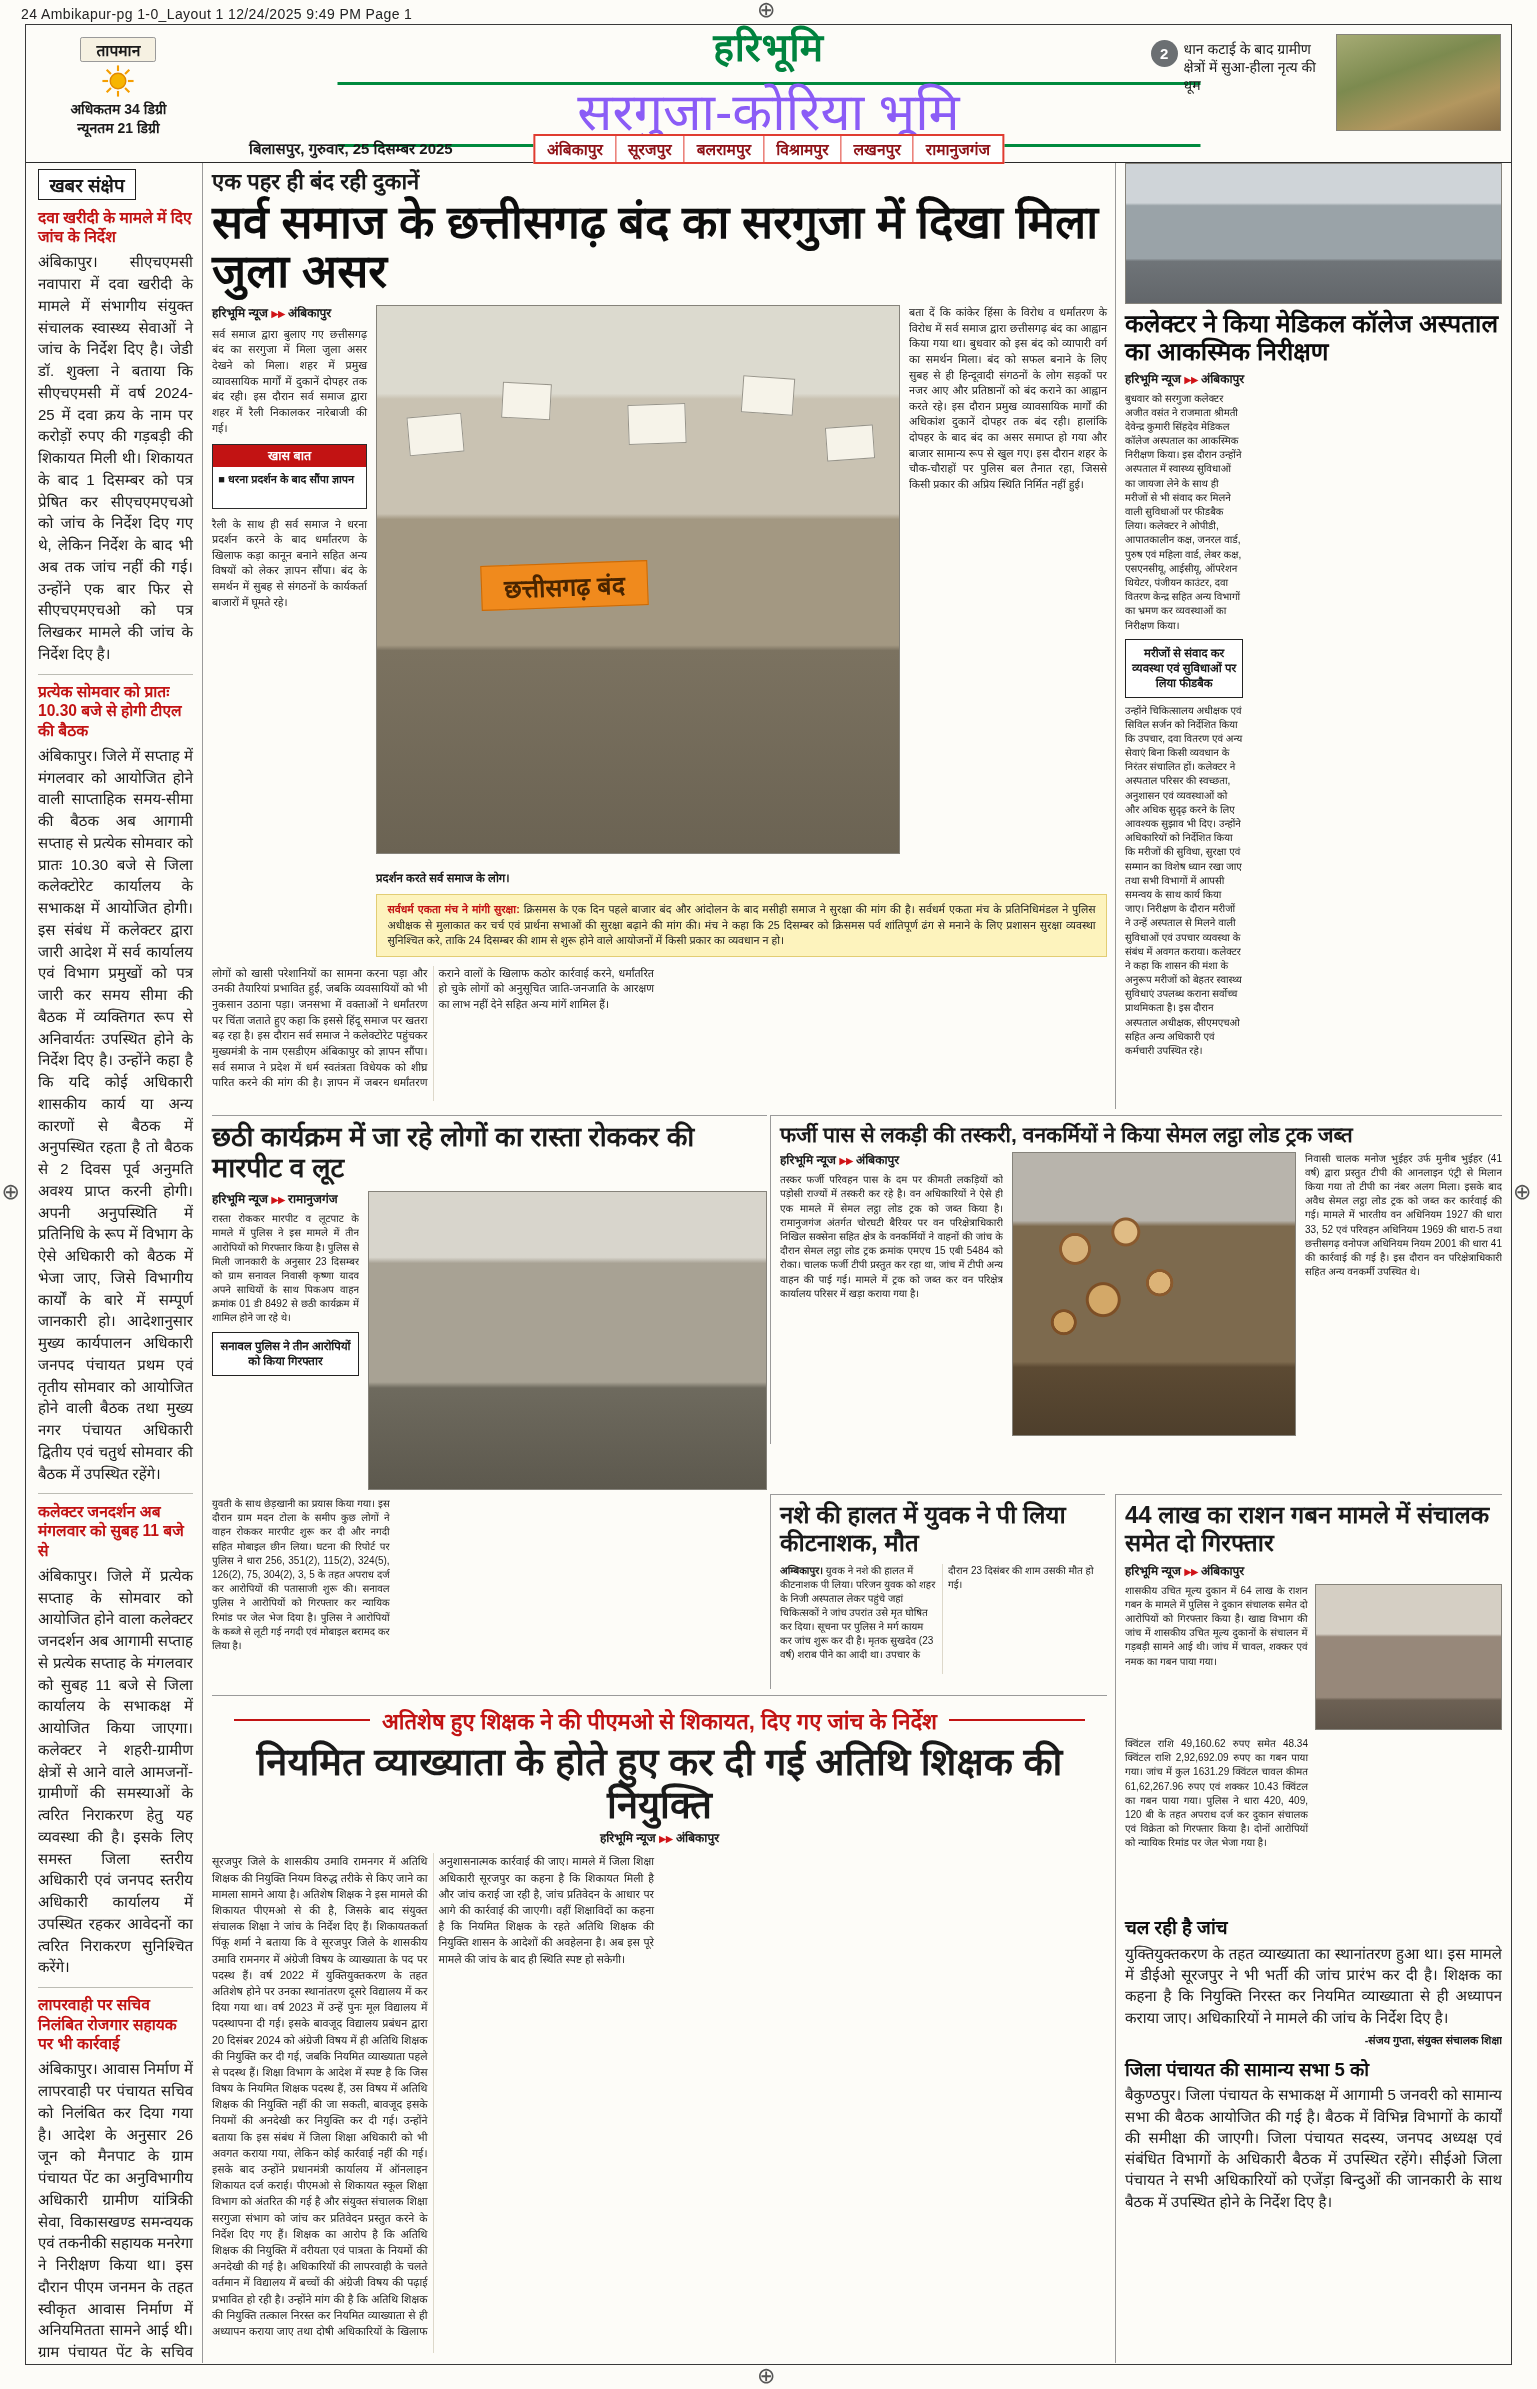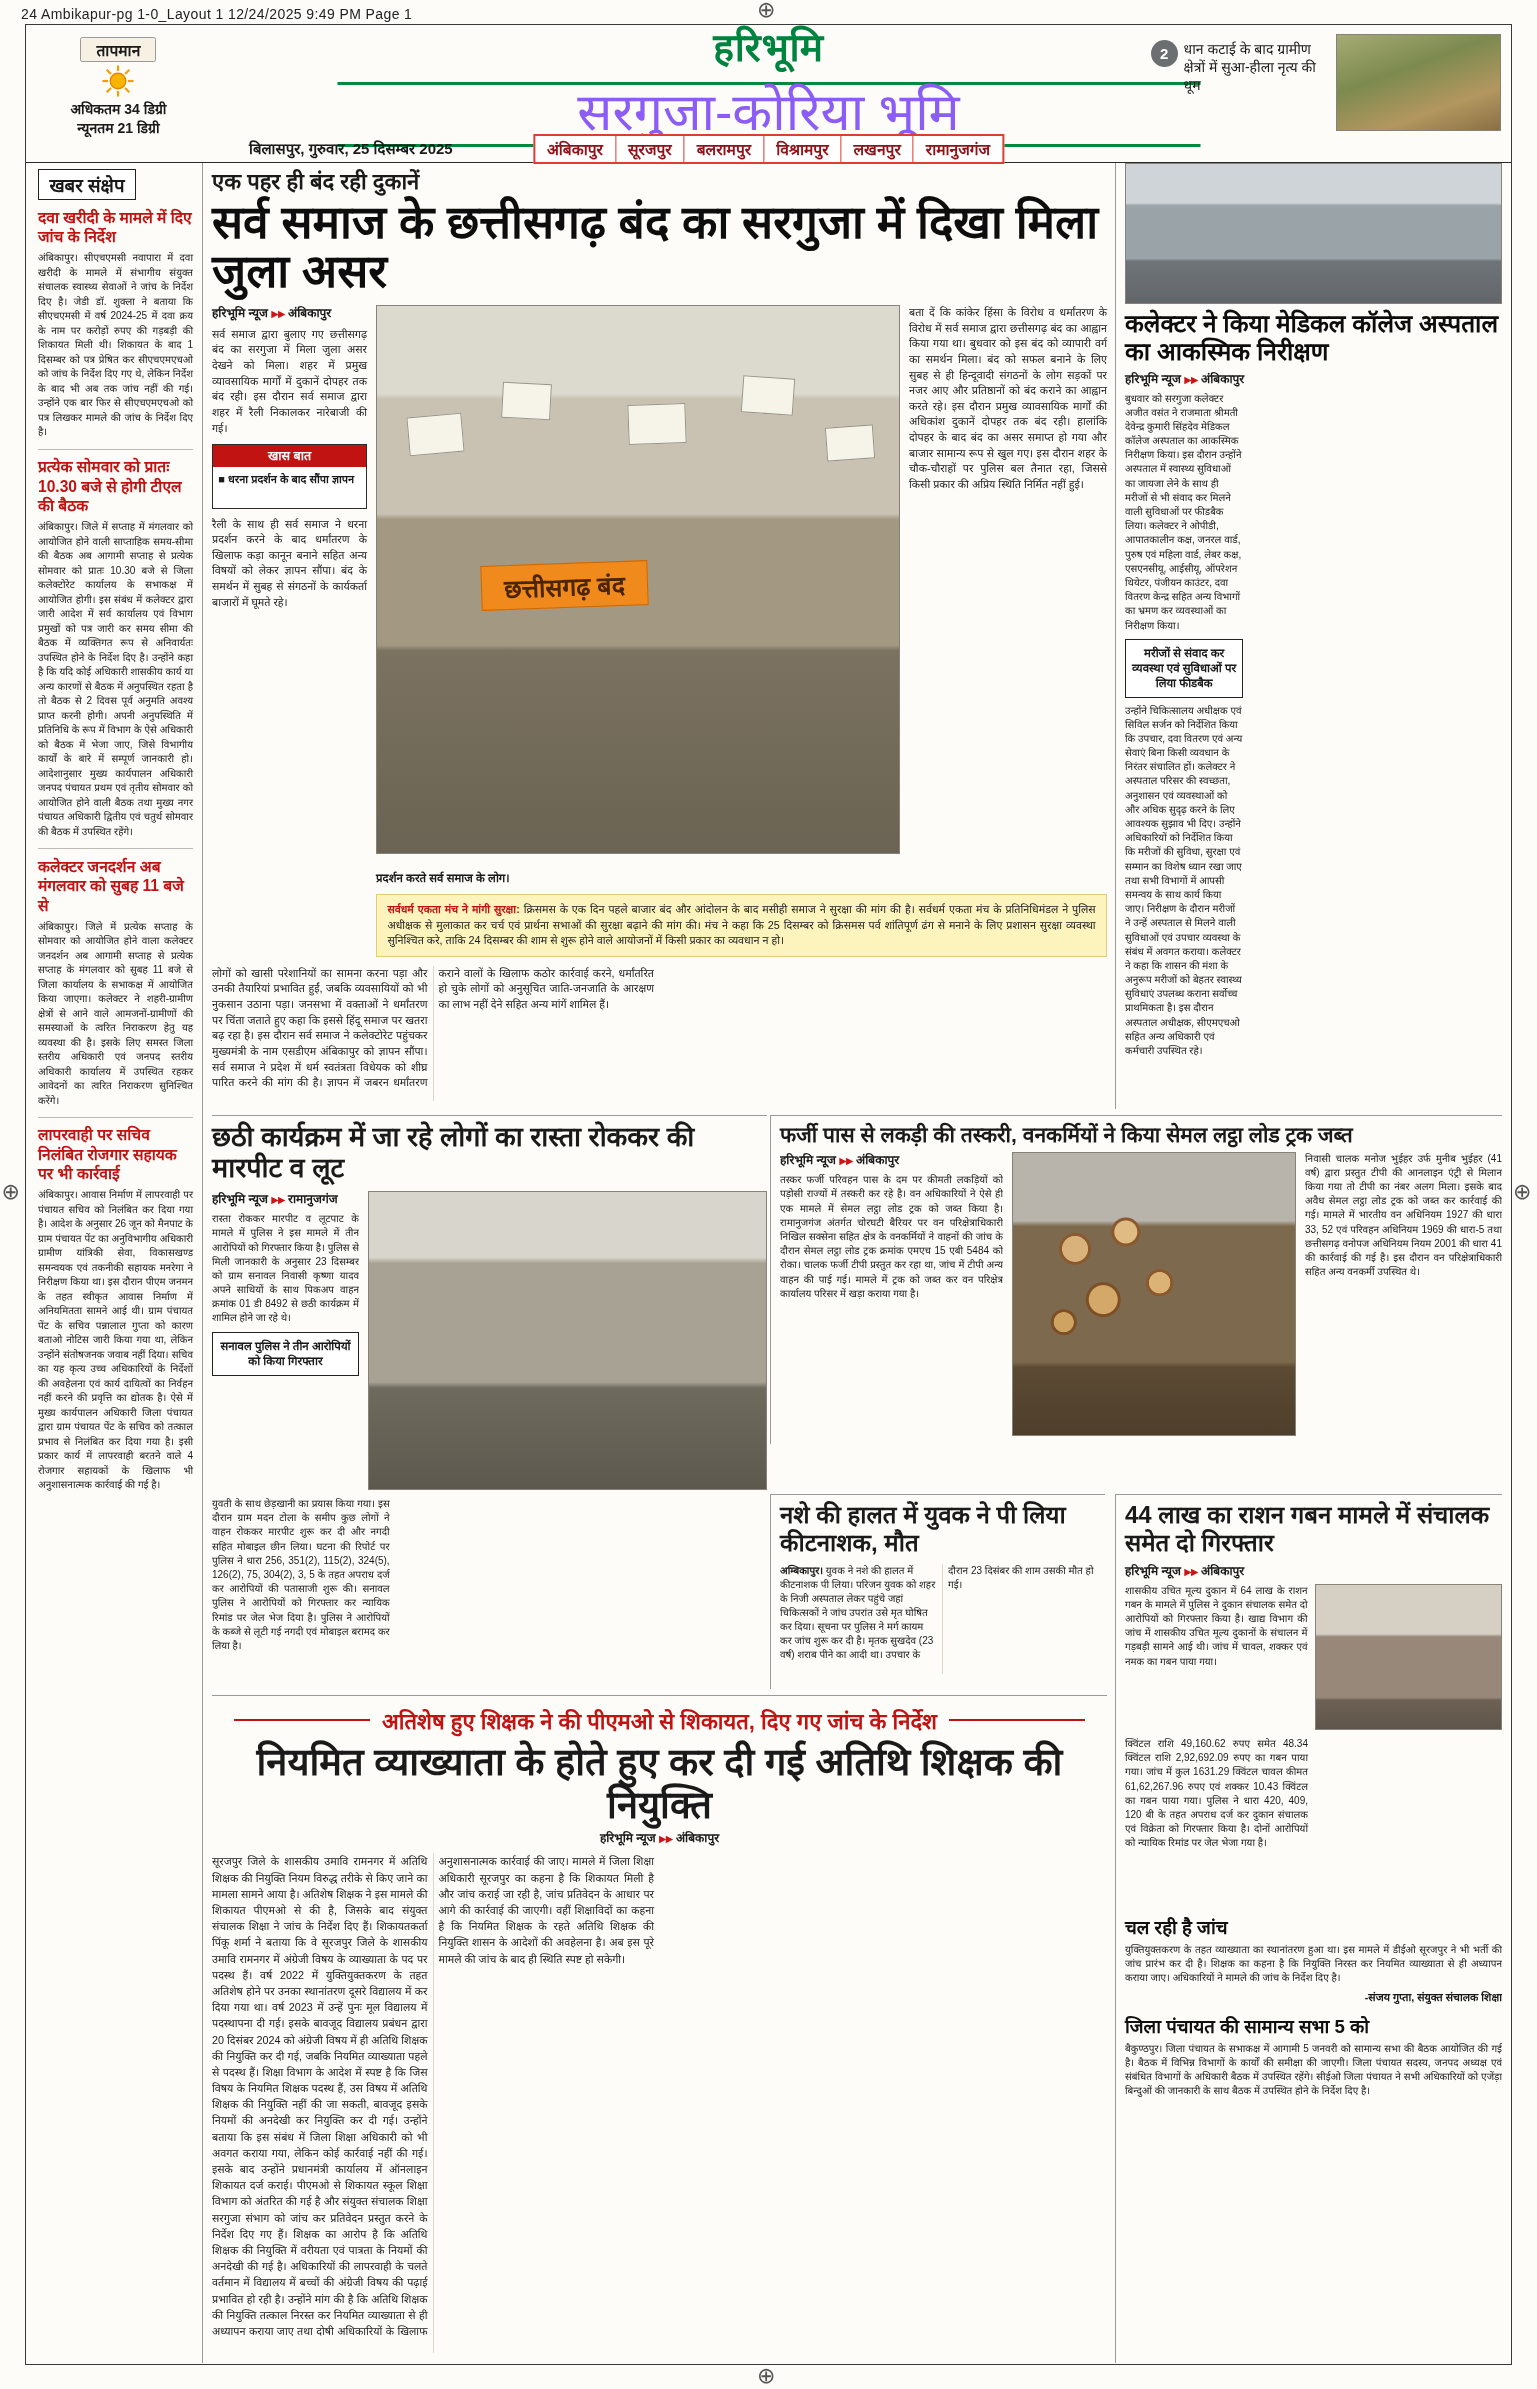--- a/index.html
+++ b/index.html
@@ -41,21 +41,21 @@
   .photo{border:0.7px solid #85827a;position:relative;overflow:hidden}
   .caption{font-size:11.5px;font-weight:bold;margin-top:16px}
   .colwrap{column-gap:11px;column-rule:0.7px solid #ddd8ca;column-fill:auto;overflow:hidden}
 
   
   .sidebar{position:absolute;left:0;top:0;width:177px;height:2200px;padding:6px 9px 0 12px;border-right:1.1px solid #9a9a9a;overflow:hidden}
   .sb-title{border:1.9px solid #222;padding:2.2px 10.4px;font-size:18.6px;font-weight:bold;display:inline-block;margin-bottom:6px;background:#fff}
   .sb-art{padding:7.4px 0 9px;border-top:0.7px solid #bcbcb4}
   .sb-art.first{border-top:none;padding-top:1.5px}
   .sb-head{color:#c21313;font-weight:bold;font-size:15.6px;line-height:1.25;margin-bottom:4.5px}
-  .sb-body{font-size:10px;line-height:1.45}
+  .sb-body{font-size:15px;line-height:1.45}
 
   
   .lead{position:absolute;left:186px;top:0;width:895px}
   .kicker{font-size:22px;font-weight:bold;margin:1.5px 0 3px}
   .headline{font-size:46px;line-height:1.07;font-weight:bold;color:#0d0d0d}
   .lead-row{display:flex;gap:9px;margin-top:9px}
   .lead-colL{width:155px;flex:none;font-size:10.8px;line-height:1.45}
   .khas{border:1.5px solid #2c2c2c;margin:7.4px 0;padding:0 0 22px;background:#fff}
   .khas-label{display:block;text-align:center;font-weight:bold;color:#fff;background:#c21313;font-size:12.6px;padding:2.2px 0;margin-bottom:4.5px}
   .khas-text{display:block;padding:0 5.2px;font-weight:bold;font-size:11px;line-height:1.3}
@@ -102,21 +102,21 @@
   .poison-cols{column-count:2;height:110px;font-size:10px;line-height:1.4;margin-top:6px}
 
   .ration{position:absolute;left:1089px;top:1331px;width:387px;height:869px;border-left:1.1px solid #9a9a9a;border-top:1.1px solid #9a9a9a;padding:6px 0 0 9px;overflow:hidden}
   .ration-head{font-size:24px;line-height:1.18;font-weight:bold}
   .ration-row{display:flex;gap:7.4px;margin-top:4.5px}
   .ration-text{flex:1;font-size:10px;line-height:1.42}
   .ration-photo{width:187px;flex:none;height:146px;background:linear-gradient(180deg,#d5cfc4 0%,#d5cfc4 34%,#97887a 36%,#97887a 78%,#6d6154 80%,#5f554a 100%)}
   .ration-cols{column-count:2;height:168px;font-size:10px;line-height:1.42;margin-top:7.4px}
   .subhead{font-size:18.6px;font-weight:bold;margin:9px 0 3.7px;color:#101010}
   .sign{text-align:right;font-weight:bold;font-size:10.8px;margin-top:3.7px}
-  .smallbody{font-size:10px;line-height:1.42}
+  .smallbody{font-size:15px;line-height:1.42}
 
   
   .teacher{position:absolute;left:186px;top:1532px;width:895px;height:668px;border-top:1.1px solid #9a9a9a;padding-top:6px;overflow:hidden}
   .strip{display:flex;align-items:center;gap:12px;margin:3px 22px 3px}
   .strip .line{flex:1;height:2.2px;background:#c21313}
   .striptext{color:#c21313;font-weight:bold;font-size:22px;white-space:nowrap}
   .t-head{font-size:38px;font-weight:bold;text-align:center;line-height:1.12;margin:6px 0 3px}
   .t-byline{text-align:center;margin:1.5px 0 7.4px}
   .t-cols{column-count:4;height:500px;font-size:10.8px;line-height:1.5}
 </style>

